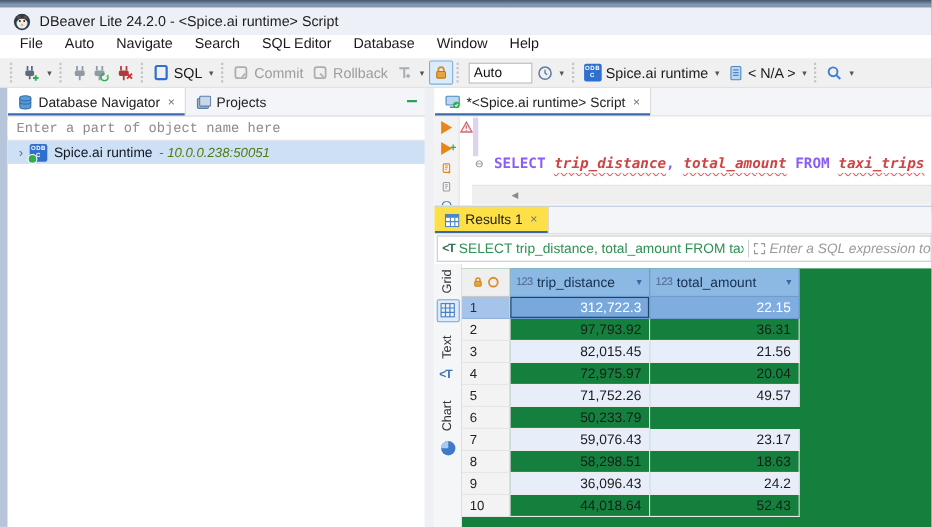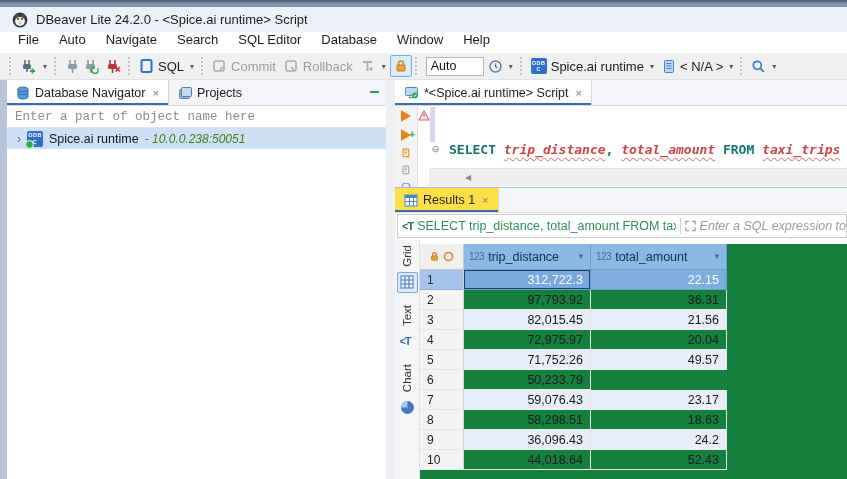--- a/index.html
+++ b/index.html
@@ -71,21 +71,21 @@
     border-left:10px solid #e8861a; }
   .playplus { position:relative; }
   .playplus .plus { position:absolute; right:-4px; bottom:-5px; color:#2fae4e; font-size:10px; font-weight:bold; }
   .ruler { position:absolute; left:23px; top:26px; width:12px; height:81px; background:#fff; }
   .changebar { position:absolute; left:35px; top:27px; width:5px; height:35px; background:#dcd4ec; }
   .codearea { position:absolute; left:40px; top:26px; width:412px; height:62px; background:#fff;
     font-family:"DejaVu Sans Mono", monospace; font-size:13px; line-height:17.5px; white-space:pre; }
   .cline { position:relative; padding-left:14px; height:17.5px; }
   .cline.cur { background:#e6f1fd; }
   .fold { position:absolute; left:-3px; top:0; color:#8a8a8a; font-size:12px; }
-  .kw { color:#0f766e; font-weight:bold; }
+  .kw { color:#8b5cf6; font-weight:bold; }
   .iderr { color:#ce4444; font-weight:bold; font-style:italic;
     text-decoration:underline wavy #e06666 1px; text-underline-offset:3px; }
   .num { color:#3050c8; }
   .plain { color:#111; }
   .hscroll { position:absolute; left:34px; top:88px; width:418px; height:18px; background:#efefef;
     border-top:1px solid #e3e3e3; display:flex; align-items:center; padding-left:36px; }
   .hscroll .arr { color:#8a8a8a; font-size:8px; }
 
   
   .results-pane { left:395px; top:187px; width:452px; height:292px; background:#fff;

